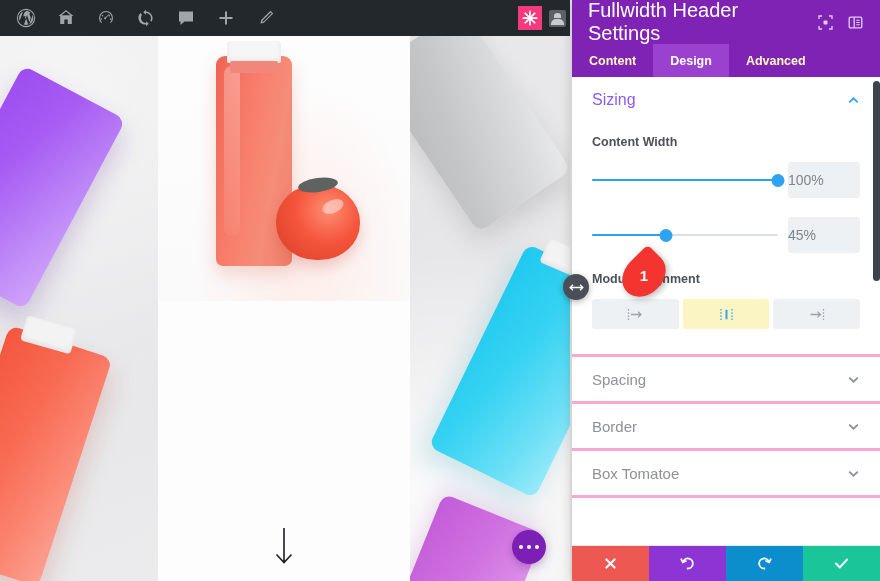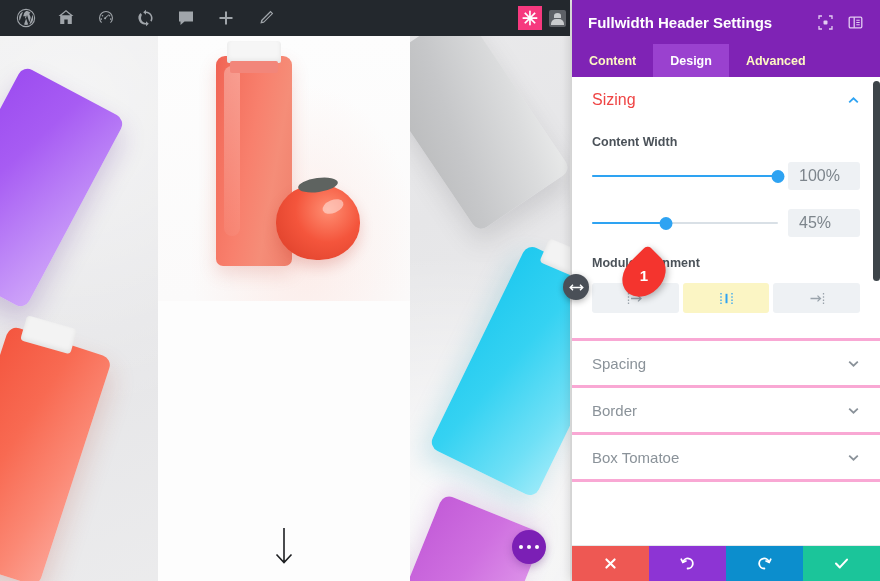--- a/index.html
+++ b/index.html
@@ -246,21 +246,21 @@
     box-shadow: -2px 0 10px rgba(0,0,0,.14);
     z-index: 30;
   }
   .panel-header {
     height: 44px; background: #7f23b5;
     display: flex; align-items: center;
     padding: 0 12px 0 16px; flex-shrink: 0;
   }
   .panel-title {
     flex: 1; color: #fff;
-    font-size: 15px; font-weight: 700;
+    font-size: 20px; font-weight: 400;
   }
   .panel-hdr-icon {
     width: 26px; height: 26px; margin-left: 4px;
     display: flex; align-items: center; justify-content: center;
     color: #e3cdf2; cursor: pointer;
   }
 
   .panel-tabs {
     height: 33px; background: #7f23b5;
     display: flex; flex-shrink: 0;
@@ -277,21 +277,21 @@
     flex: 1; overflow: hidden;
     background: #fff; position: relative;
   }
   .panel-scroll { height: 100%; overflow: hidden; }
 
   .section-open { padding: 14px 20px 6px 20px; }
   .section-open-head {
     display: flex; align-items: center; justify-content: space-between;
     padding-bottom: 14px; cursor: pointer;
   }
-  .section-open-title { color: #ef4444; font-size: 16px; font-weight: 400; }
+  .section-open-title { color: #8b5cf6; font-size: 16px; font-weight: 400; }
   .chev { color: #2ea3f2; width: 13px; height: 13px; }
   .chev-gray { color: #8a9299; }
 
   .field { margin-bottom: 19px; }
   .field-label {
     font-size: 12.5px; color: #4b5259;
     font-weight: 700; margin-bottom: 13px; margin-top: 12px;
   }
   .field-row { display: flex; align-items: center; gap: 10px; }
 
@@ -304,25 +304,24 @@
     position: absolute; left: 0; top: 7px;
     height: 2px; background: #2ea3f2; border-radius: 1px;
   }
   .slider-knob {
     position: absolute; top: 2px;
     width: 13px; height: 13px; border-radius: 50%;
     background: #2ea3f2; transform: translateX(-50%);
     cursor: grab;
   }
   .value-box {
-    width: 72px; height: 28px;
+    width: 72px; height: 36px;
     background: #eef1f4; border-radius: 3px;
     display: flex; align-items: center;
-    padding-left: 11px;
-    font-size: 16px; color: #7d858c;
+    font-size: 14px; color: #7d858c;
   }
 
   .align-group { display: flex; gap: 4px; }
   .align-btn {
     flex: 1; height: 30px;
     background: #eef1f4; border: none; border-radius: 3px;
     display: flex; align-items: center; justify-content: center;
     cursor: pointer; color: #9aa3ab;
   }
   .align-btn.active { background: #fbf5c4; color: #2ea3f2; }

